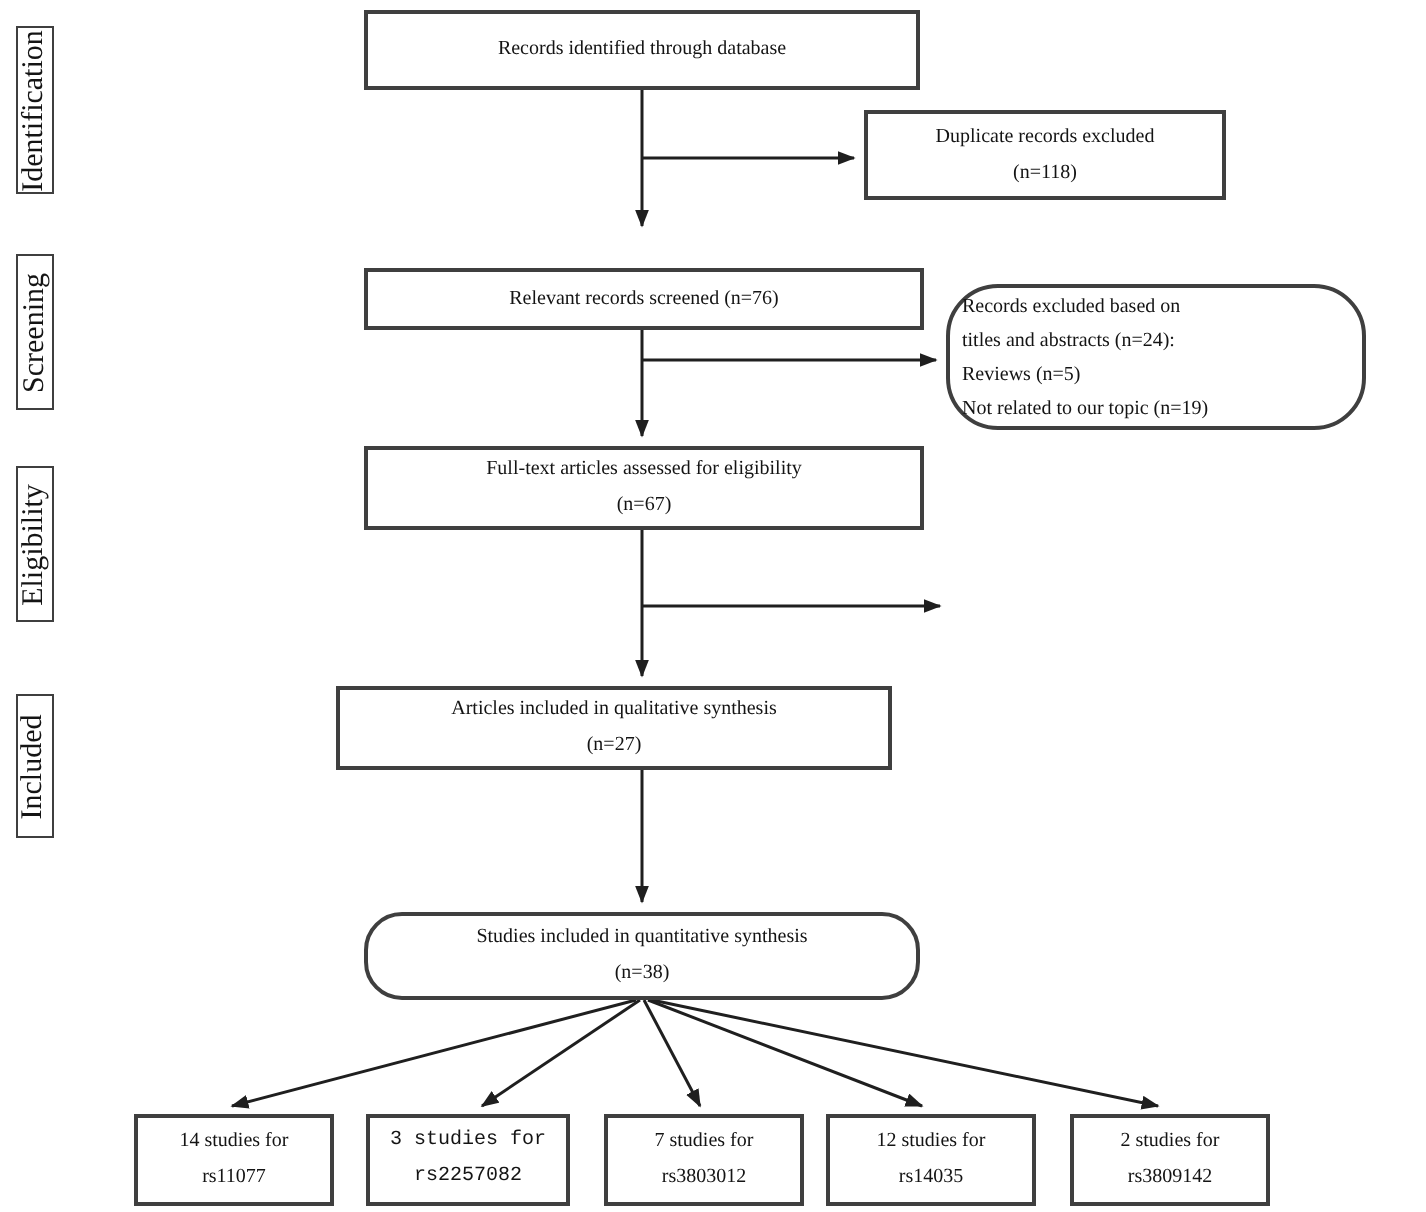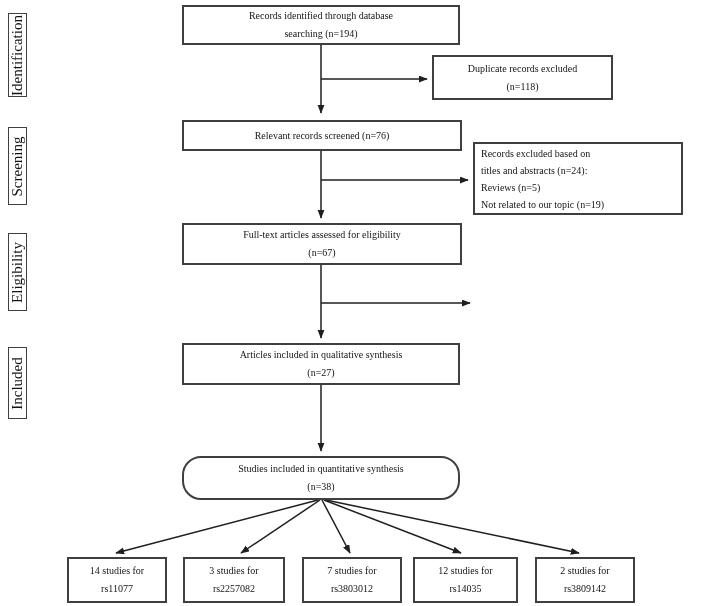--- a/index.html
+++ b/index.html
@@ -89,60 +89,59 @@
   </div>
   <div class="stage" style="left:8px; top:233px; width:19px; height:78px;">
     <span>Eligibility</span>
   </div>
   <div class="stage" style="left:8px; top:347px; width:19px; height:72px;">
     <span>Included</span>
   </div>
 
   <div class="fbox center-box" style="left:182px; top:5px; width:278px; height:40px;">
     <div class="line">Records identified through database</div>
-    <div class="line">searching (n=194)</div>
   </div>
 
   <div class="fbox center-box" style="left:432px; top:55px; width:181px; height:45px;">
     <div class="line">Duplicate records excluded</div>
     <div class="line">(n=118)</div>
   </div>
 
-  <div class="fbox center-box" style="left:182px; top:120px; width:280px; height:31px;">
+  <div class="fbox center-box" style="left:182px; top:134px; width:280px; height:31px;">
     <div class="line">Relevant records screened (n=76)</div>
   </div>
 
-  <div class="fbox left-box" style="left:473px; top:142px; width:210px; height:73px; line-height:17px; padding-top:1px;">
+  <div class="fbox left-box" style="left:473px; top:142px; width:210px; height:73px; line-height:17px; padding-top:1px;border-radius:26px;">
     <div class="line">Records excluded based on</div>
     <div class="line">titles and abstracts (n=24):</div>
     <div class="line">Reviews (n=5)</div>
     <div class="line">Not related to our topic (n=19)</div>
   </div>
 
   <div class="fbox center-box" style="left:182px; top:223px; width:280px; height:42px;">
     <div class="line">Full-text articles assessed for eligibility</div>
     <div class="line">(n=67)</div>
   </div>
 
 
-  <div class="fbox center-box" style="left:182px; top:343px; width:278px; height:42px;">
+  <div class="fbox center-box" style="left:168px; top:343px; width:278px; height:42px;">
     <div class="line">Articles included in qualitative synthesis</div>
     <div class="line">(n=27)</div>
   </div>
 
   <div class="fbox center-box" style="left:182px; top:456px; width:278px; height:44px;border-radius:19px;">
     <div class="line">Studies included in quantitative synthesis</div>
     <div class="line">(n=38)</div>
   </div>
 
   <div class="fbox center-box" style="left:67px; top:557px; width:100px; height:46px;">
     <div class="line">14 studies for</div>
     <div class="line">rs11077</div>
   </div>
-  <div class="fbox center-box" style="left:183px; top:557px; width:102px; height:46px;">
+  <div class="fbox center-box" style="left:183px; top:557px; width:102px; height:46px;font-family:Liberation Mono, monospace;">
     <div class="line">3 studies for</div>
     <div class="line">rs2257082</div>
   </div>
   <div class="fbox center-box" style="left:302px; top:557px; width:100px; height:46px;">
     <div class="line">7 studies for</div>
     <div class="line">rs3803012</div>
   </div>
   <div class="fbox center-box" style="left:413px; top:557px; width:105px; height:46px;">
     <div class="line">12 studies for</div>
     <div class="line">rs14035</div>

